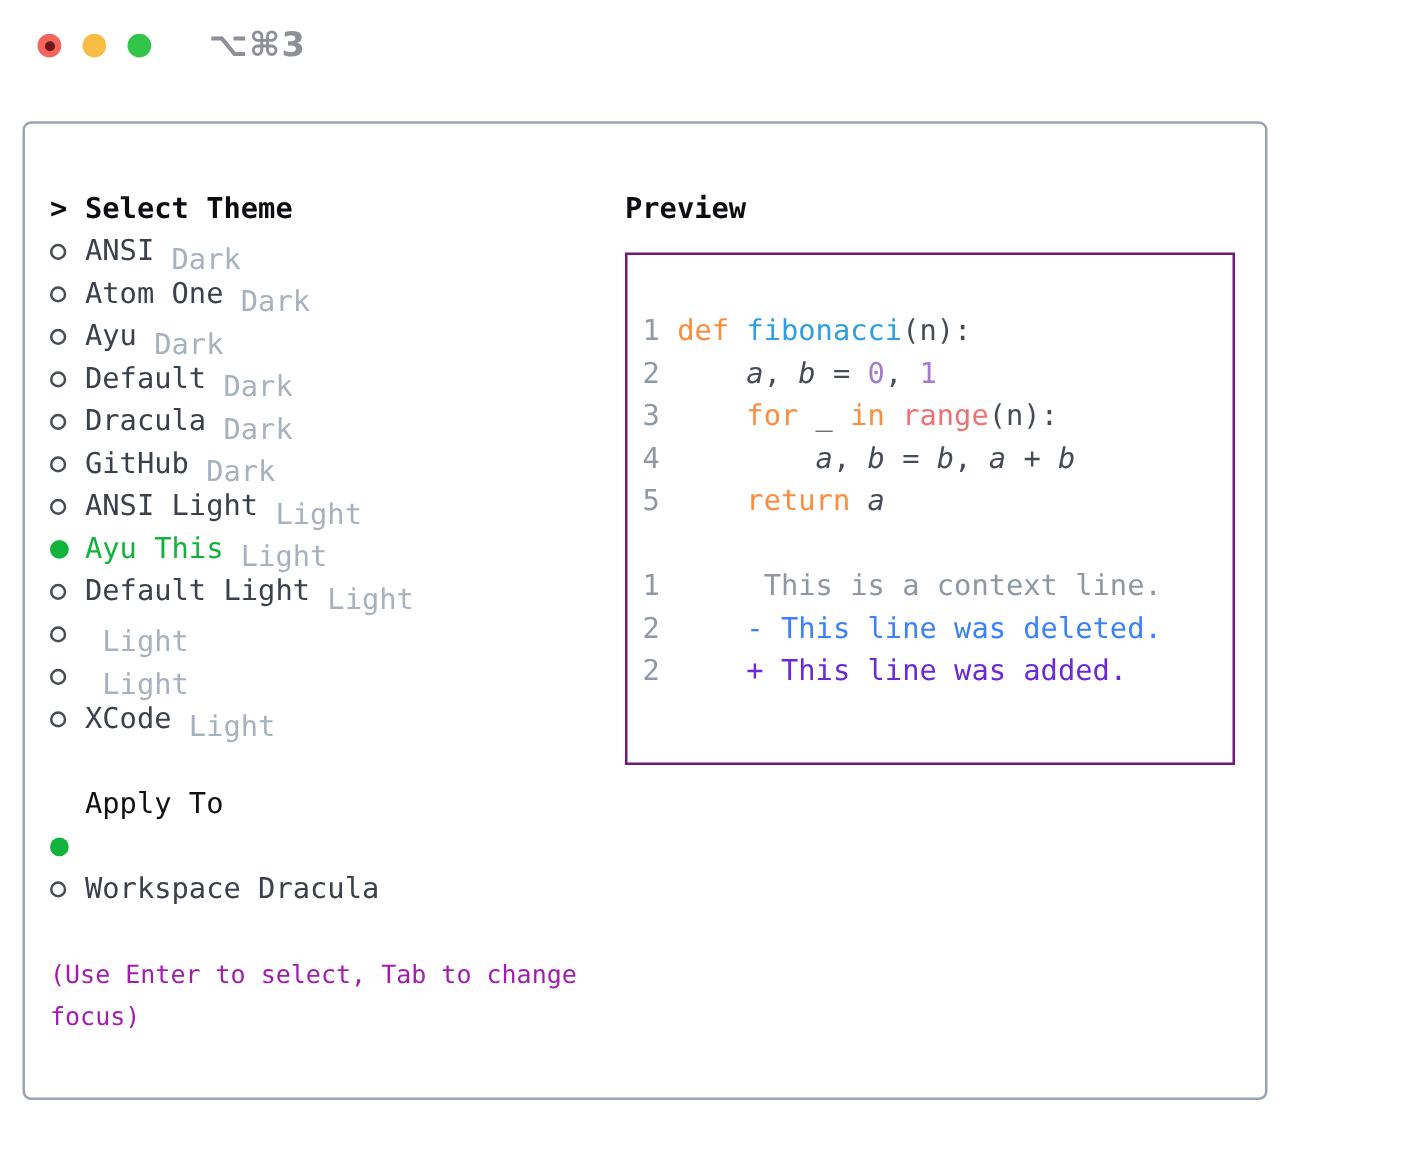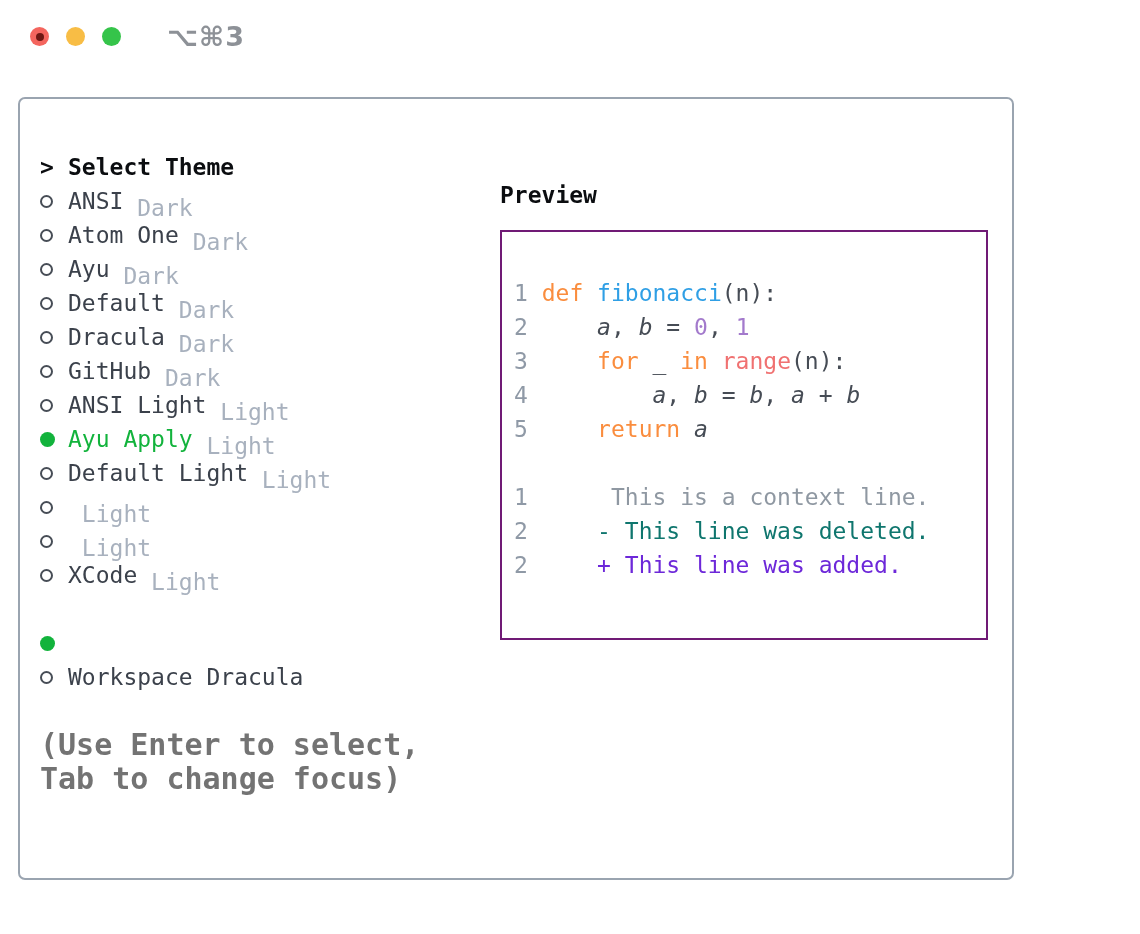--- a/index.html
+++ b/index.html
@@ -30,38 +30,38 @@
   .left-col{position:absolute;left:20px;top:51px;width:455px;}
   .marker{display:inline-flex;width:28px;flex:0 0 28px;align-items:center;}
   .prompt{font-weight:bold;color:#0b0d10;font-size:23px;}
   .panel-title{font-weight:bold;color:#0b0d10;font-size:23px;}
   .dot-un{width:13px;height:13px;border-radius:50%;border:2px solid #474d56;box-sizing:border-box;}
   .dot-sel{width:15px;height:15px;border-radius:50%;background:#12b33c;}
   .tname{color:#3b414b;}
   .tname.sel{color:#12b33c;}
   .variant{color:#a8b1be;margin-left:1ch;margin-top:14px;}
   .apply-title{color:#101214;padding-left:28px;}
-  .hint{font-size:30px;line-height:34px;color:#737373;max-width:425px;
-      white-space:normal;word-wrap:break-word;font-weight:bold;}
+  .hint{font-size:20px;line-height:34px;color:#a21caf;max-width:425px;
+      white-space:normal;word-wrap:break-word;}
 
   
-  .right-col{position:absolute;left:480px;top:51px;width:492px;margin-top:28px;}
+  .right-col{position:absolute;left:480px;top:51px;width:492px;}
   .preview-title{font-weight:bold;color:#0b0d10;font-size:23px;height:34px;line-height:34px;}
   .preview-box{margin-top:18px;width:472px;height:362px;border:2px solid #701a75;
       background:#ffffff;padding:44px 0 0 12px;overflow:hidden;}
   .code-row{height:34px;line-height:34px;font-size:23px;white-space:pre;}
   .lnum{color:#8f99a6;}
   .tok-fg{color:#464c55;}
   .tok-kw{color:#fa8d3e;}
   .tok-fn{color:#2f9fe5;}
   .tok-call{color:#f07171;}
   .tok-num{color:#a37acc;}
   .tok-var{color:#464c55;font-style:italic;}
   .tok-ctx{color:#8f98a2;}
-  .tok-del{color:#0f766e;}
+  .tok-del{color:#3b82f6;}
   .tok-add{color:#6d28d9;}
 </style>
 </head>
 <body>
 
 <div class="titlebar">
   <span class="tl red">
     <span class="inner-dot"></span>
   </span>
   <span class="tl yellow"></span>
@@ -78,29 +78,30 @@
     </div>
 
     <div id="theme-list">
         <div class="row"><span class="marker"><span class="dot-un"></span></span><span class="tname">ANSI</span><span class="variant">Dark</span></div>
         <div class="row"><span class="marker"><span class="dot-un"></span></span><span class="tname">Atom One</span><span class="variant">Dark</span></div>
         <div class="row"><span class="marker"><span class="dot-un"></span></span><span class="tname">Ayu</span><span class="variant">Dark</span></div>
         <div class="row"><span class="marker"><span class="dot-un"></span></span><span class="tname">Default</span><span class="variant">Dark</span></div>
         <div class="row"><span class="marker"><span class="dot-un"></span></span><span class="tname">Dracula</span><span class="variant">Dark</span></div>
         <div class="row"><span class="marker"><span class="dot-un"></span></span><span class="tname">GitHub</span><span class="variant">Dark</span></div>
         <div class="row"><span class="marker"><span class="dot-un"></span></span><span class="tname">ANSI Light</span><span class="variant">Light</span></div>
-        <div class="row"><span class="marker"><span class="dot-sel"></span></span><span class="tname sel">Ayu Apply</span><span class="variant">Light</span></div>
+        <div class="row"><span class="marker"><span class="dot-sel"></span></span><span class="tname sel">Ayu This</span><span class="variant">Light</span></div>
         <div class="row"><span class="marker"><span class="dot-un"></span></span><span class="tname">Default Light</span><span class="variant">Light</span></div>
         <div class="row"><span class="marker"><span class="dot-un"></span></span><span class="variant">Light</span></div>
         <div class="row"><span class="marker"><span class="dot-un"></span></span><span class="variant">Light</span></div>
         <div class="row"><span class="marker"><span class="dot-un"></span></span><span class="tname">XCode</span><span class="variant">Light</span></div>
       </div>
 
     <div class="spacer"></div>
 
+    <div class="row apply-title">Apply To</div>
 
     <div id="apply-list">
         <div class="row"><span class="marker"><span class="dot-sel"></span></span></div>
         <div class="row"><span class="marker"><span class="dot-un"></span></span><span class="tname">Workspace Dracula</span></div>
       </div>
 
     <div class="spacer"></div>
 
     <div class="hint">(Use Enter to select, Tab to change focus)</div>
   </div>

